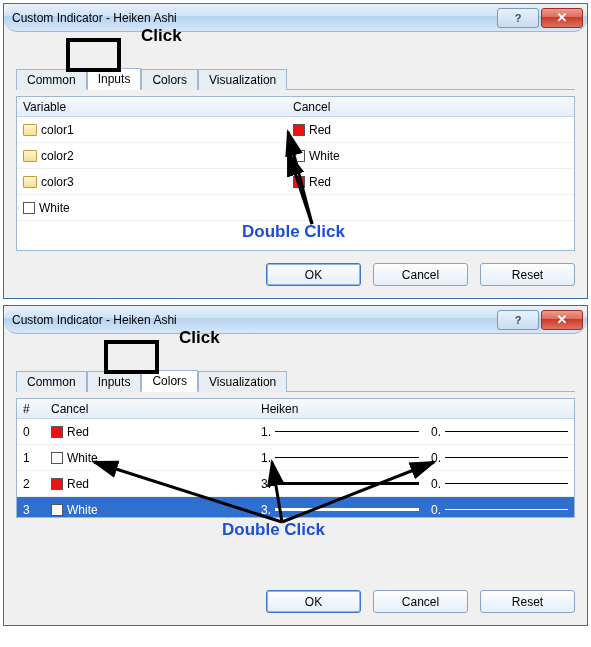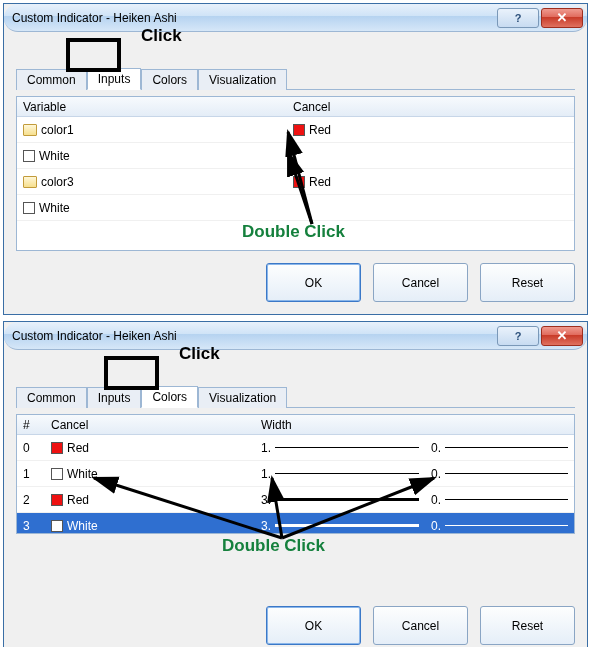--- a/index.html
+++ b/index.html
@@ -157,21 +157,21 @@
   .linesample.w3 { border-top-width:3px; }
   
   .btnrow {
     display:flex;
     justify-content:flex-end;
     gap:12px;
     margin-top:12px;
   }
   .btn {
     width: 95px;
-    height: 39px;
+    height: 23px;
     border: 1px solid #8aa5c4;
     border-radius: 3px;
     background: linear-gradient(to bottom,#fdfefe,#e5eef8);
     font-size: 12px;
     cursor: pointer;
     display:flex;align-items:center;justify-content:center;
   }
   .btn.default {
     border: 1px solid #3b78c7;
     box-shadow: 0 0 0 1px #8ab6ea inset;
@@ -180,21 +180,21 @@
   .ann-svg {
     position:absolute;
     left:0; top:0;
     pointer-events:none;
     z-index:4;
   }
   .dblclick-label {
     position:absolute;
     font-weight:bold;
     font-size:17px;
-    color:#15803d;
+    color:#1d4ed8;
     pointer-events:none;
     z-index:6;
   }
 </style>
 </head>
 <body>
 
 <div class="dialog" style="position:relative;">
   <div class="titlebar">
     <div class="title">Custom Indicator - Heiken Ashi</div>
@@ -225,20 +225,24 @@
             <div class="col-var">
               <span class="doc-icon"></span>
               <span>color1</span>
             </div>
             <div class="col-val">
               <span class="swatch" style="background:#e11"></span>
               <span>Red</span>
             </div>
           </div>
           <div class="gridrow">
+            <div class="col-var">
+              <span class="doc-icon"></span>
+              <span>color2</span>
+            </div>
             <div class="col-val">
               <span class="swatch" style="background:#fff"></span>
               <span>White</span>
             </div>
           </div>
           <div class="gridrow">
             <div class="col-var">
               <span class="doc-icon"></span>
               <span>color3</span>
             </div>
@@ -292,21 +296,21 @@
       <div class="tab">Inputs</div>
       <div class="tab active">Colors</div>
       <div class="tab">Visualization</div>
     </div>
     <div class="highlight-box" style="left:100px; top:6px; width:55px; height:34px;"></div>
 
     <div class="listbox" style="height:120px;">
       <div class="gridhead">
         <div class="col-idx">#</div>
         <div class="col-color">Cancel</div>
-        <div class="col-width">Width</div>
+        <div class="col-width">Heiken</div>
       </div>
       <div id="d2-rows">
           <div class="gridrow">
             <div class="col-idx">0</div>
             <div class="col-color">
               <span class="swatch" style="background:#e11"></span>
               <span>Red</span>
             </div>
             <div class="col-width">
               <span>1.</span>

